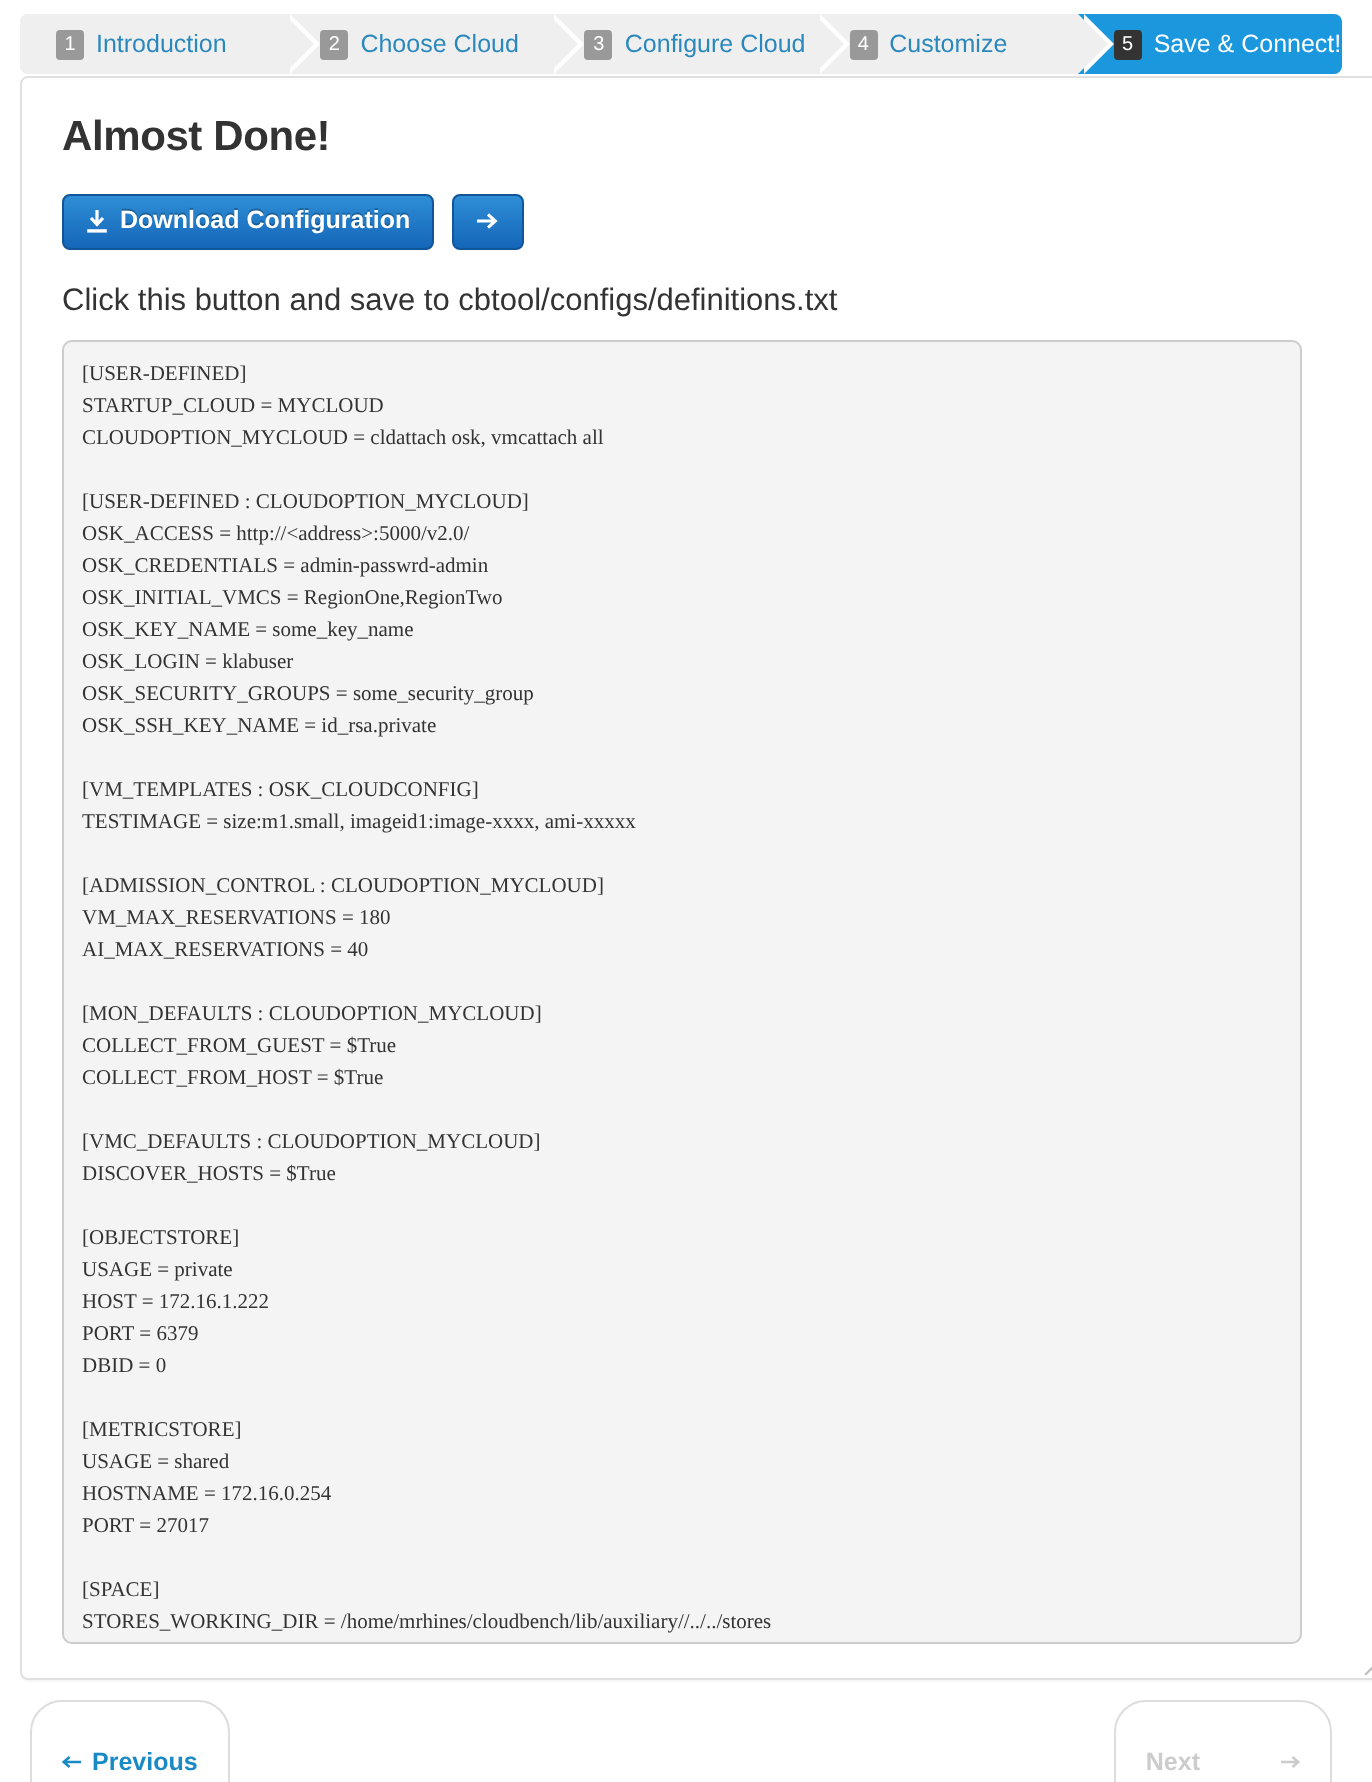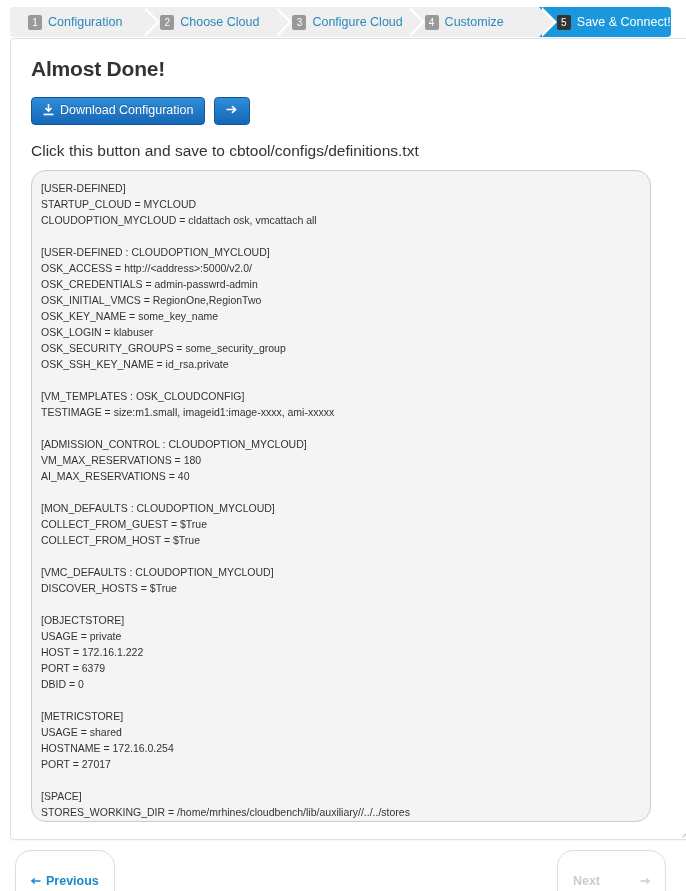--- a/index.html
+++ b/index.html
@@ -108,51 +108,52 @@
     letter-spacing: -0.2px;
   }
 
   .btn-row {
     display: flex;
     gap: 9px;
     margin-bottom: 17px;
   }
   .btn-primary {
     display: inline-flex;
+    align-items: center;
     gap: 6px;
     background: linear-gradient(to bottom, #2f8ed6 0%, #1566b8 100%);
     border: 1px solid #11559b;
     border-radius: 4px;
     color: #ffffff;
     font-size: 12.5px;
-    font-weight: normal;
+    font-weight: bold;
     padding: 6px 11px;
     cursor: pointer;
     text-shadow: 0 -1px 0 rgba(0,0,0,0.25);
     line-height: 1.1;
   }
   .btn-primary svg { display: block; }
 
   .subtitle {
     margin: 0 0 10px 0;
     font-size: 15.5px;
     font-weight: normal;
     color: #333333;
   }
 
   .config-box {
     position: relative;
     width: 620px;
     height: 652px;
     background: #f4f4f4;
     border: 1px solid #cccccc;
-    border-radius: 15px;
+    border-radius: 5px;
     padding: 9px 10px 9px 9px;
     overflow: hidden;
-    font-family: Liberation Sans, sans-serif;
+    font-family: Liberation Serif, serif;
     font-size: 10.5px;
     line-height: 16px;
     color: #333333;
     white-space: pre;
     resize: none;
   }
   .resize-grip {
     position: absolute;
     right: 1px;
     bottom: 1px;
@@ -198,21 +199,21 @@
 </style>
 </head>
 <body>
 
 <div class="page">
 
   <div class="wizard">
 
     <div class="step">
       <span class="badge">1</span>
-      <span>Configuration</span>
+      <span>Introduction</span>
       <span class="arrow-sep-outer"></span>
       <span class="arrow-sep"></span>
     </div>
 
     <div class="step">
       <span class="badge">2</span>
       <span>Choose Cloud</span>
       <span class="arrow-sep-outer"></span>
       <span class="arrow-sep"></span>
     </div>

